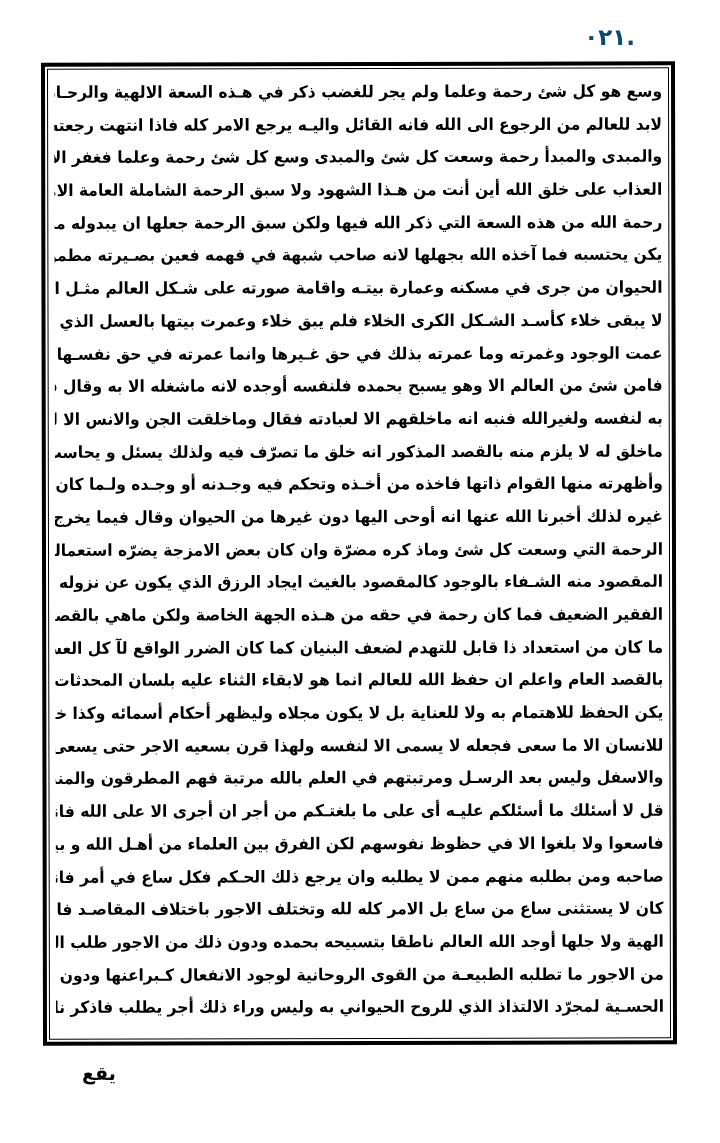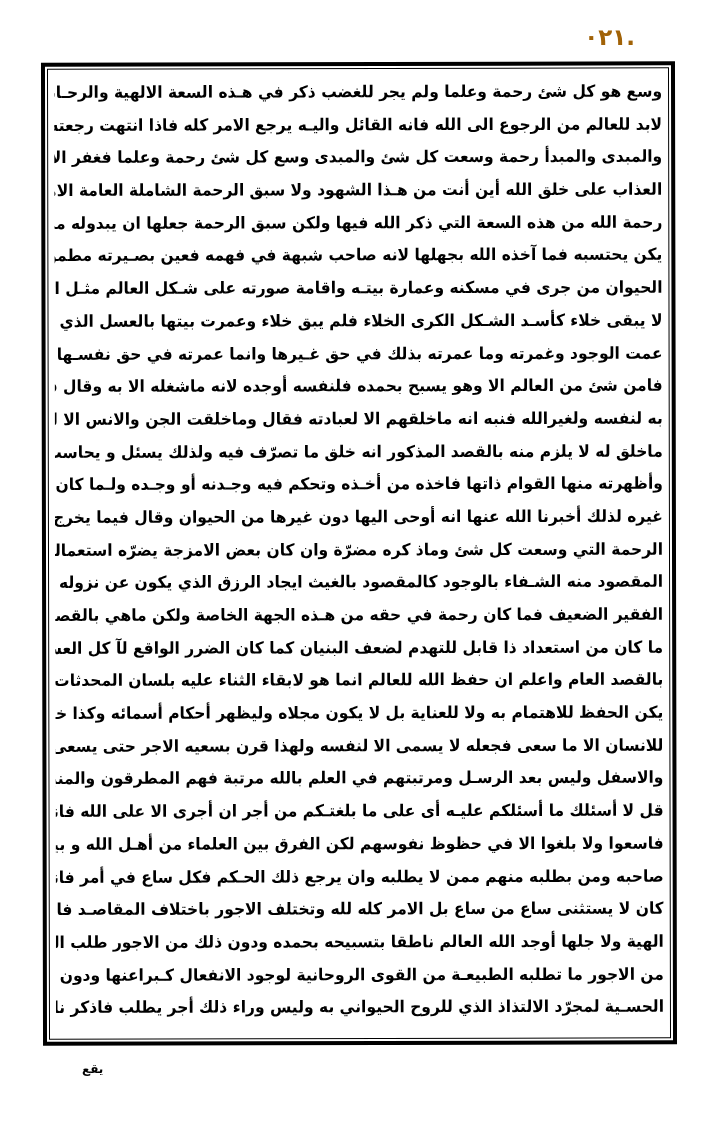--- a/index.html
+++ b/index.html
@@ -25,21 +25,21 @@
   
   #folio {
     position: absolute;
     top: 24px;
     left: 0;
     width: 635px;
     text-align: right;
     font-family: "DejaVu Sans", sans-serif;
     font-size: 23px;
     font-weight: 700;
-    color: #a16207;
+    color: #0c4a6e;
     letter-spacing: 0.5px;
     direction: rtl;
     unicode-bidi: bidi-override;
   }
 
   
   #frame-outer {
     position: absolute;
     left: 42px;
     top: 62px;
@@ -103,21 +103,21 @@
     text-align: justify;
     text-align-last: justify;
   }
 
   
   #catchword {
     position: absolute;
     left: 82px;
     top: 1062px;
     font-family: "DejaVu Sans", sans-serif;
-    font-size: 12px;
+    font-size: 19px;
     font-weight: 700;
     color: #000000;
     direction: rtl;
   }
 </style>
 </head>
 <body>
 
 <div id="page">
 

